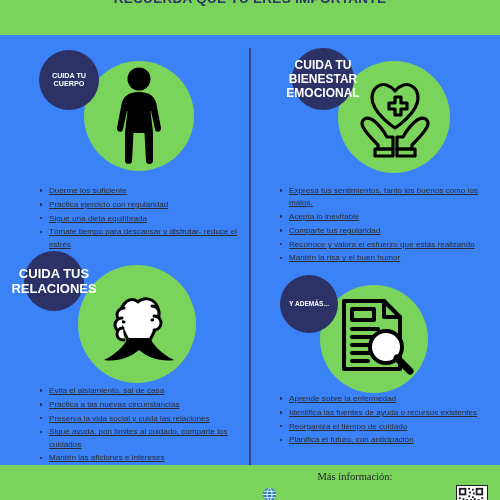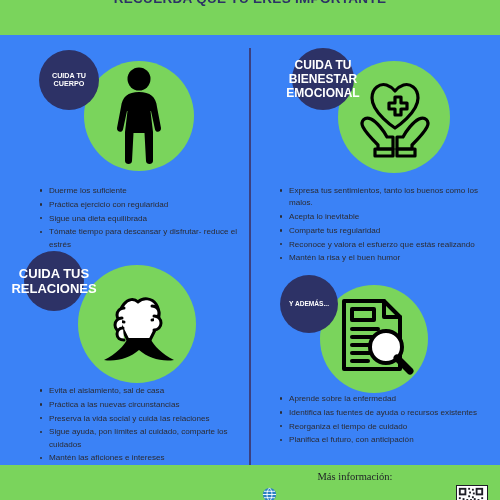--- a/index.html
+++ b/index.html
@@ -117,20 +117,21 @@
   .sec-r2c2 .icon-holder  { left: 74px; top: 22px;  width: 84px;  height: 86px;  }
 
   
   .bullets {
     list-style: none;
     margin: 0;
     padding: 0;
     color: #2b2b33;
     font-size: 8.1px;
     line-height: 1.52;
+    text-decoration: underline;
   }
   .sec-r1c1 .bullets,
   .sec-r2c1 .bullets { margin-left: 28px; width: 200px; }
   .sec-r1c2 .bullets,
   .sec-r2c2 .bullets { margin-left: 20px; width: 210px; }
 
   .bullets li {
     position: relative;
     padding-left: 9px;
     margin-bottom: 1.5px;

